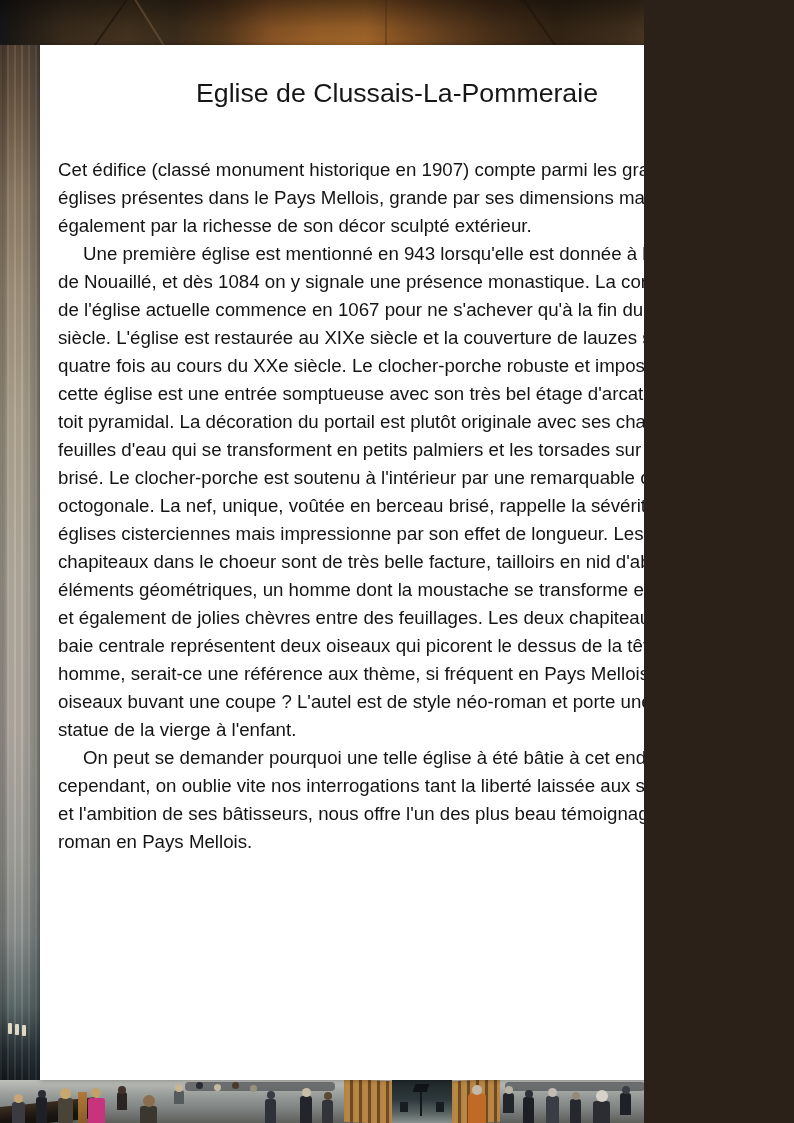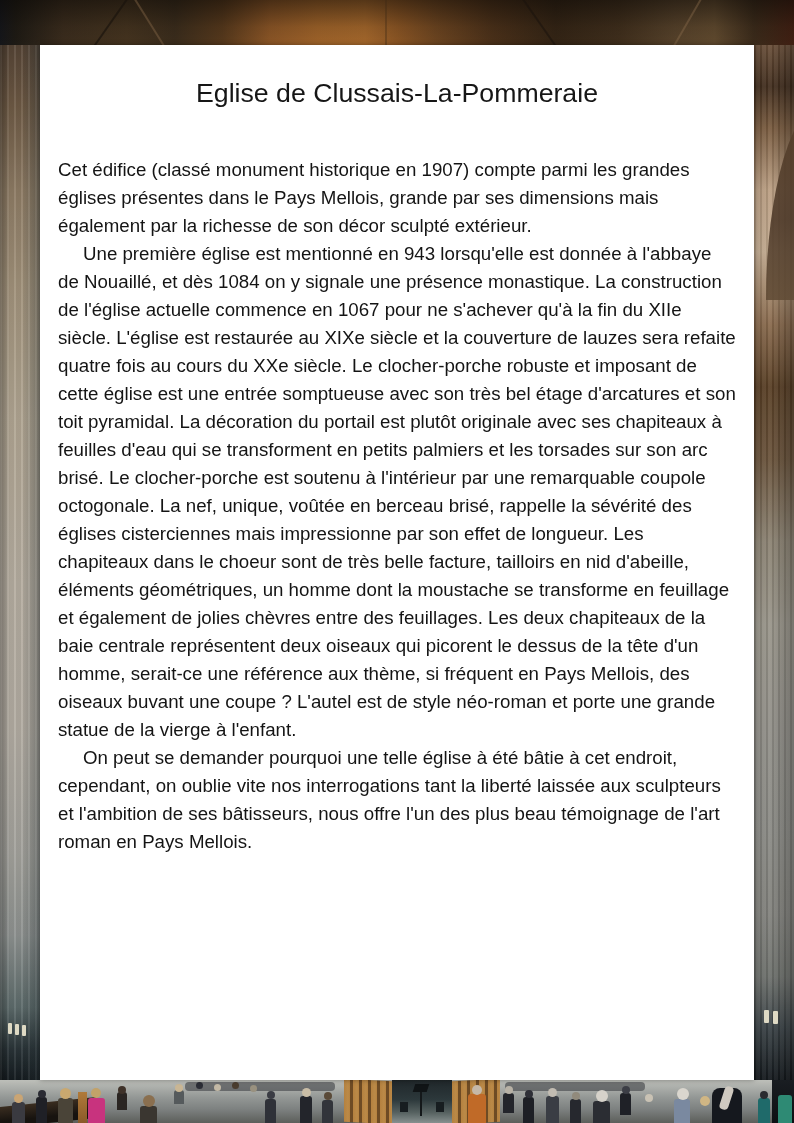--- a/index.html
+++ b/index.html
@@ -2,21 +2,21 @@
 <html><head>
 <meta charset="utf-8">
 <style>
   html,body{margin:0;padding:0;}
   body{
     width:794px;height:1123px;
     font-family:"Liberation Sans", sans-serif;
     background:#2b2118;
     overflow:hidden;
   }
-  .page{position:relative;width:794px;height:1123px;overflow:hidden;background:#e5e5e5;}
+  .page{position:relative;width:644px;height:1123px;overflow:hidden;background:#e5e5e5;}
 
   
   .bg-top{
     position:absolute;left:0;top:0;width:794px;height:45px;
     background:
       linear-gradient(180deg, rgba(8,6,4,0.50) 0%, rgba(8,6,4,0.10) 60%, rgba(0,0,0,0) 100%),
       linear-gradient(90deg,
         #15161a 0%, #1e1a14 2%, #3a2c1d 8%, #44331f 16%, #3a2c1c 22%,
         #55381c 28%, #8a5526 34%, #9d6229 40%, #a2662b 46%, #8a5524 50%,
         #6b4420 55%, #4a3019 62%, #332415 70%, #3f2e1c 78%, #55412a 85%,

